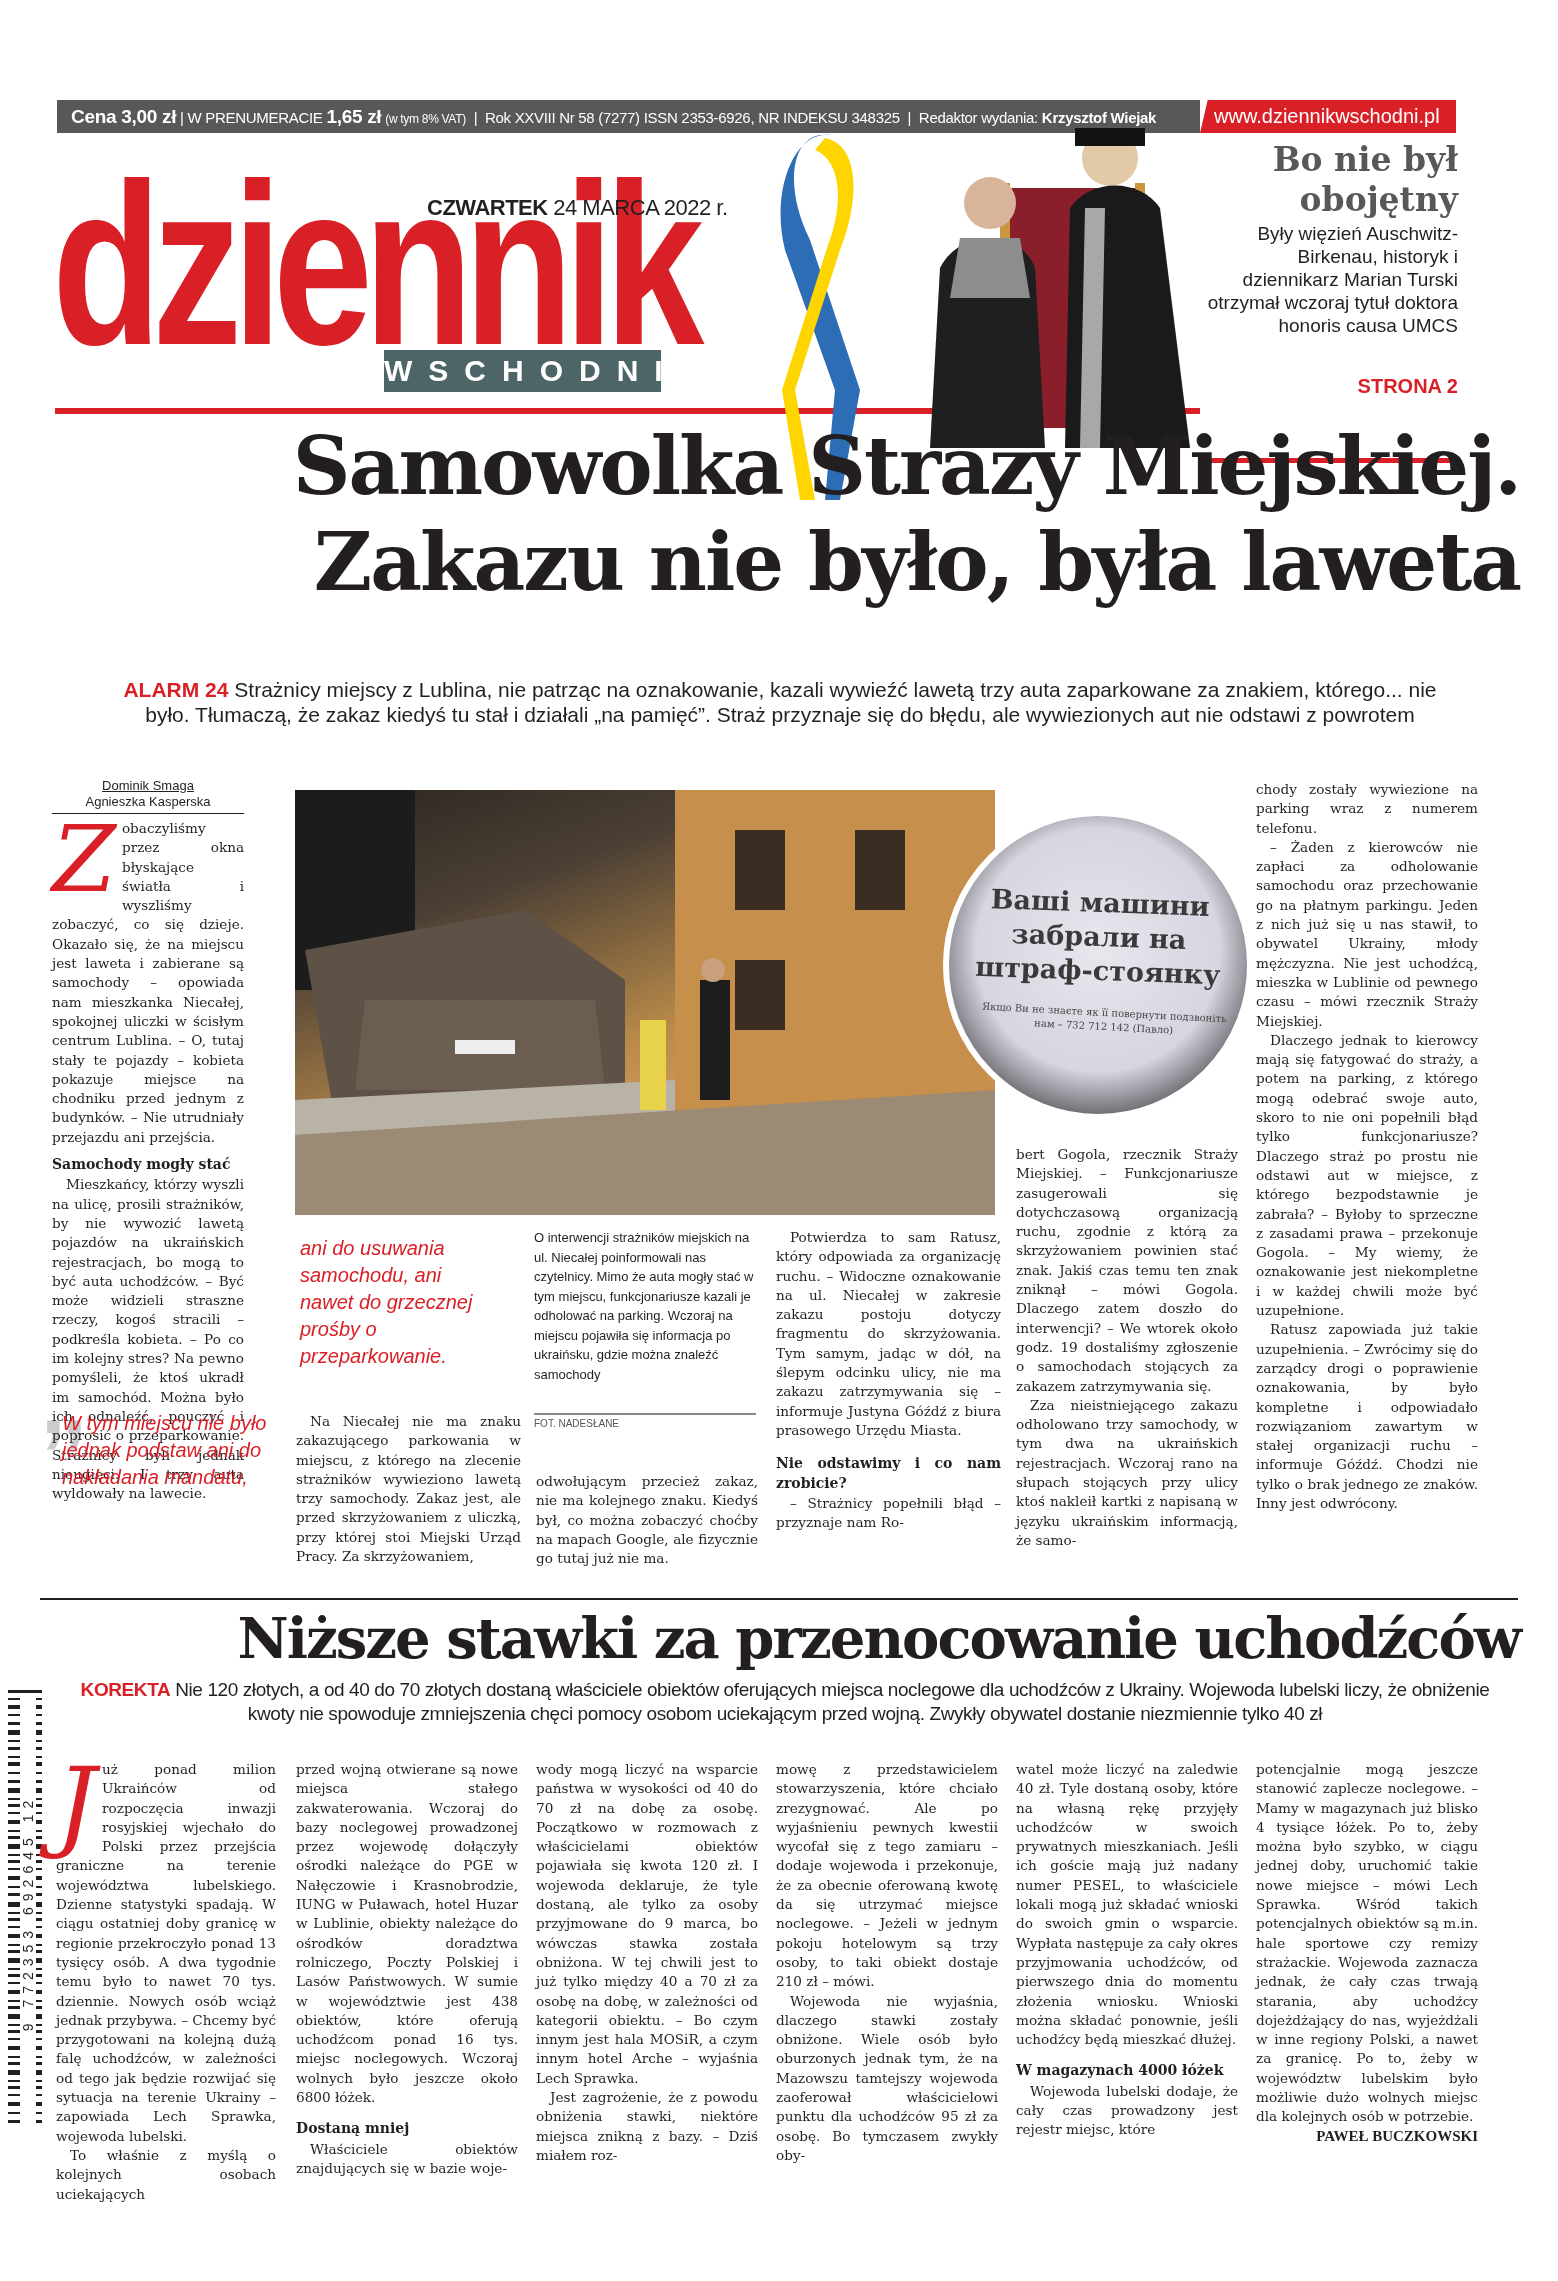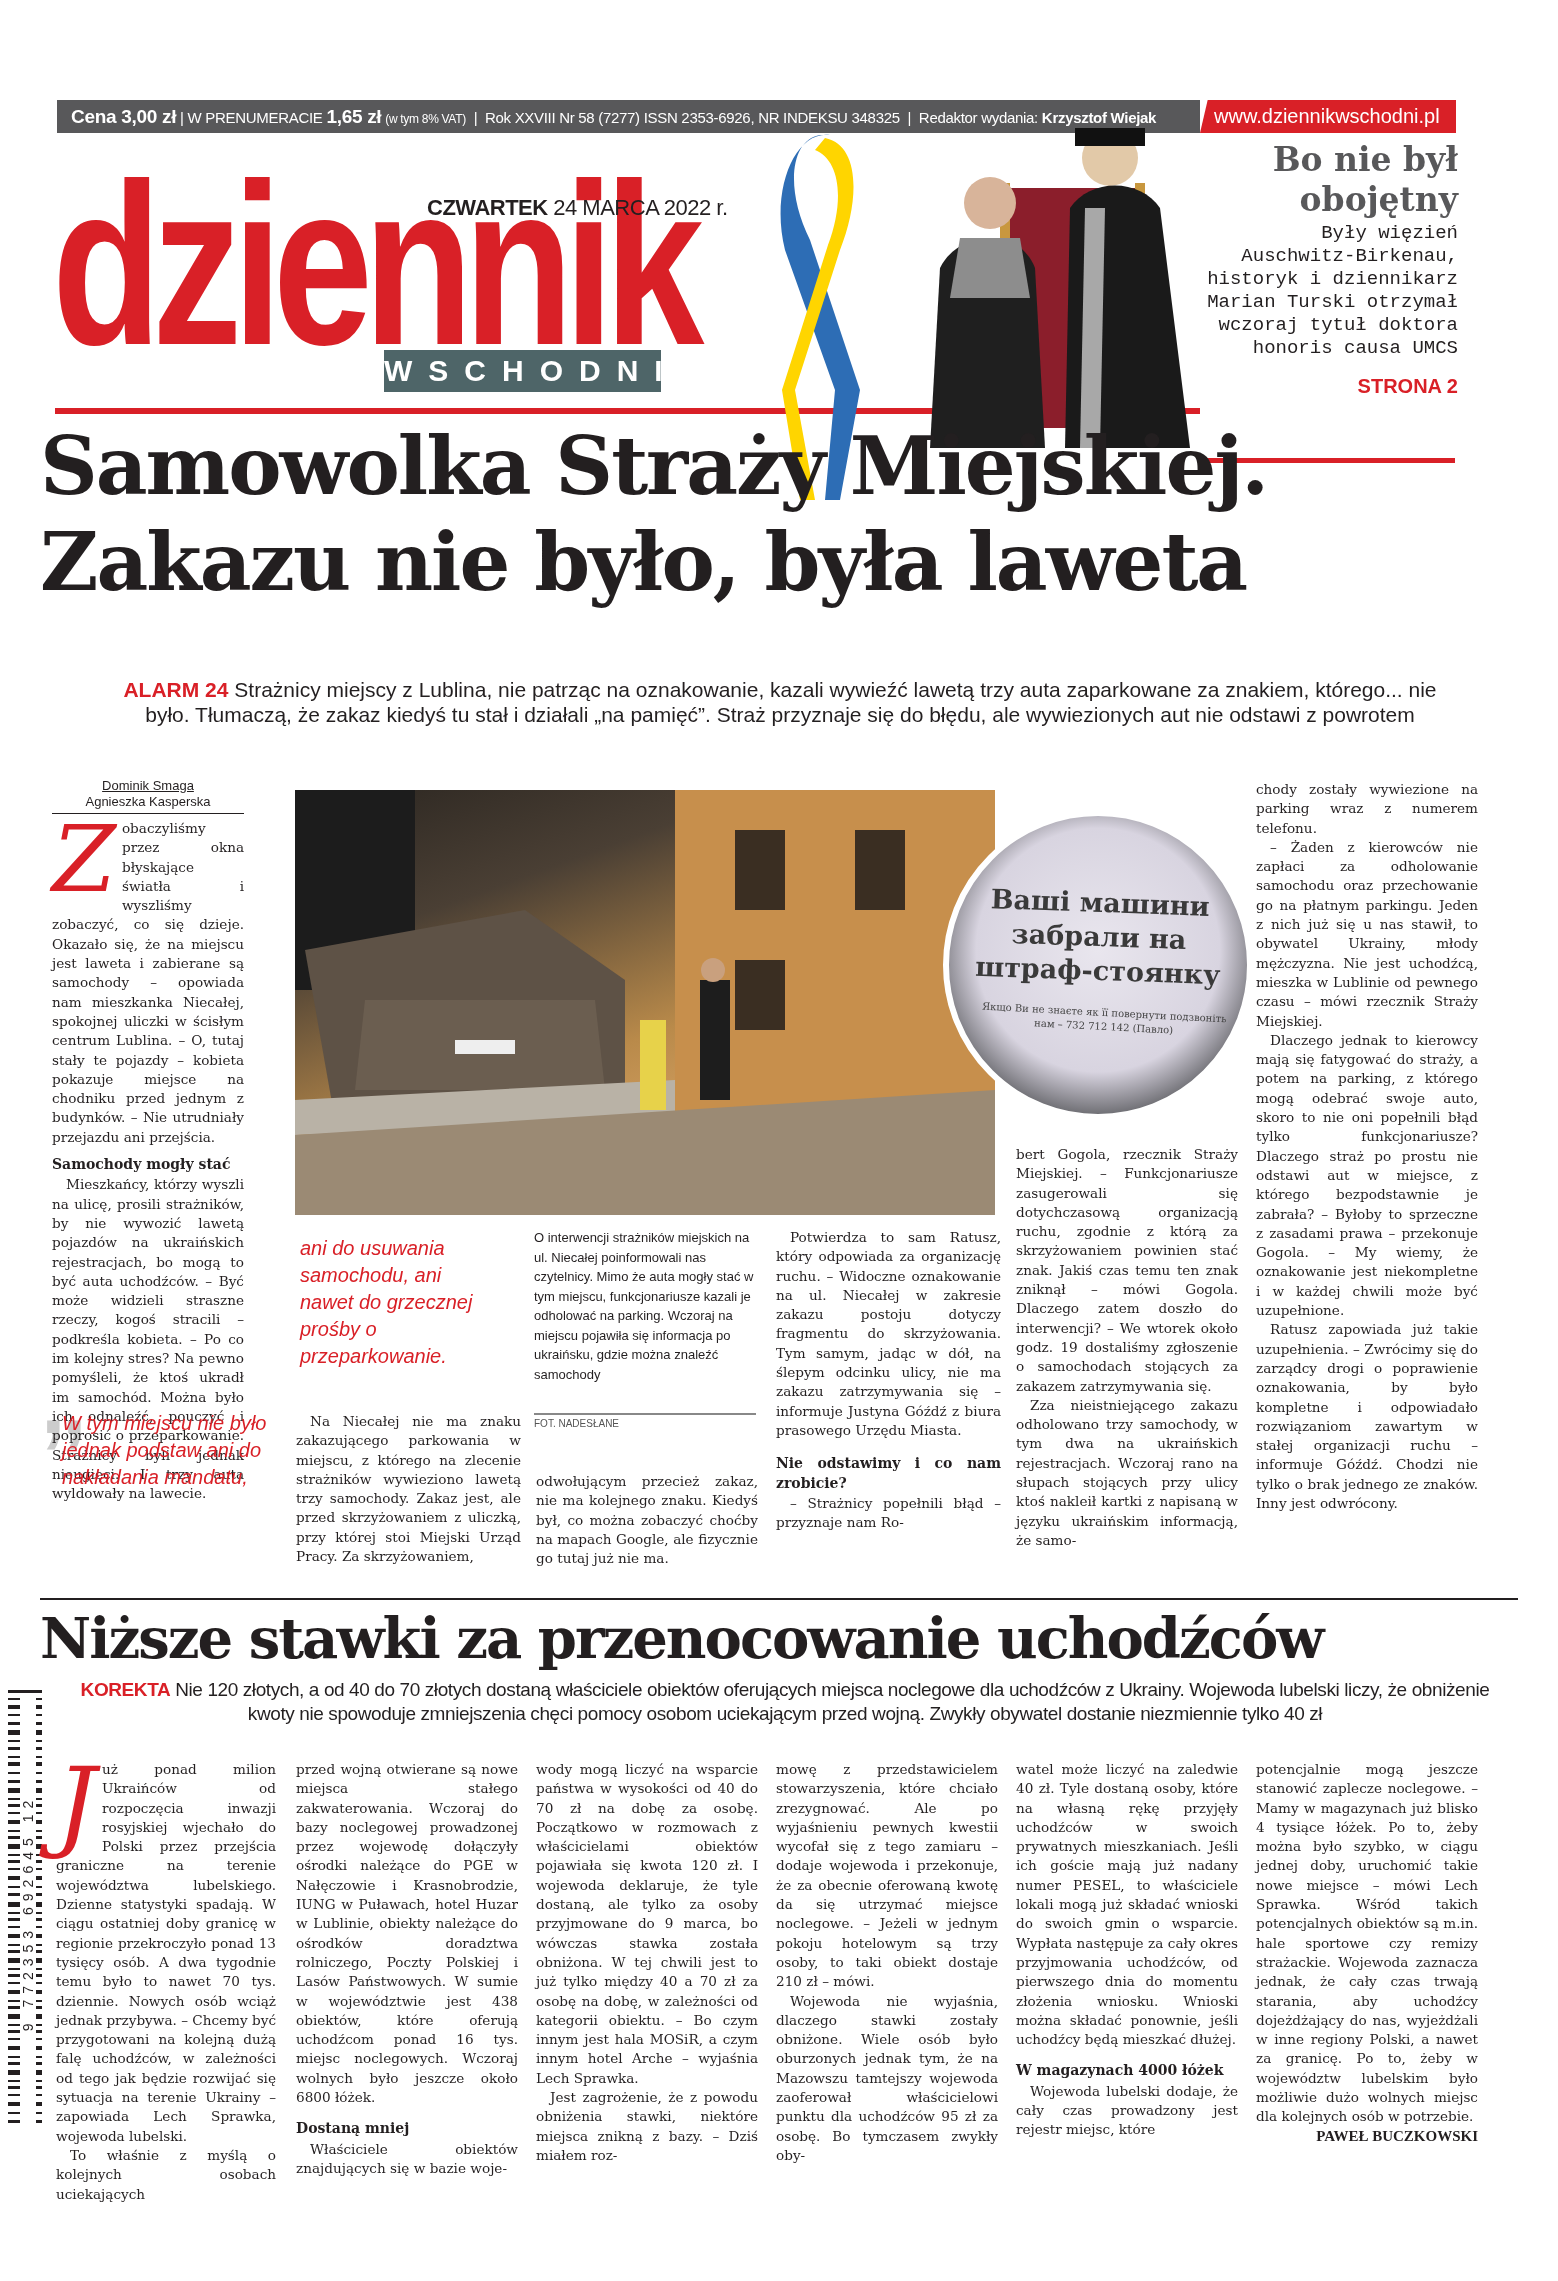--- a/index.html
+++ b/index.html
@@ -10,23 +10,23 @@
   .topbar .sm { font-size: 12px; }
   .urlbox { left: 1200px; top: 100px; width: 256px; height: 33px; background: #d92027; color: #fff; font-family: "Liberation Sans", sans-serif; font-size: 20px; line-height: 33px; padding-left: 14px; clip-path: polygon(3% 0,100% 0,100% 100%,0 100%); }
   .logo { left: 52px; top: 150px; font-family: "Liberation Sans", sans-serif; font-weight: 900; font-size: 230px; color: #d92027; letter-spacing: -12px; line-height: 230px; transform: scaleX(0.78); transform-origin: left top; }
   .wschodni { left: 384px; top: 350px; width: 277px; height: 42px; background: #4e6568; color: #fff; font-family: "Liberation Sans", sans-serif; font-weight: bold; font-size: 30px; letter-spacing: 16px; text-align: center; line-height: 42px; }
   .date { left: 427px; top: 195px; font-family: "Liberation Sans", sans-serif; font-size: 22px; color: #231f20; letter-spacing: -0.5px; }
   .date b { font-weight: bold; margin-top: 45px; }
   .redline { background: #d92027; height: 6px; }
   .ribbon { left: 770px; top: 130px; width: 100px; height: 370px; }
   .photo-top { left: 870px; top: 128px; width: 330px; height: 320px; }
   .teaser-title { right: 100px; top: 140px; width: 260px; text-align: right; font-family: "DejaVu Serif", serif; font-weight: bold; font-size: 33px; line-height: 40px; color: #58585a; }
-  .teaser-body { right: 100px; top: 222px; width: 260px; text-align: right; font-family: Liberation Mono, monospace; font-size: 19px; line-height: 23px; color: #231f20; }
+  .teaser-body { right: 100px; top: 222px; width: 260px; text-align: right; font-family: Liberation Sans, sans-serif; font-size: 19px; line-height: 23px; color: #231f20; }
   .teaser-link { right: 100px; top: 375px; font-family: "Liberation Sans", sans-serif; font-weight: bold; font-size: 20px; color: #d92027; }
-  .headline { left: 40px; width: 1480px; text-align: left; font-family: "DejaVu Serif", serif; font-weight: bold; color: #231f20; letter-spacing: -2px; }
+  .headline { left: 40px; width: 1480px; text-align: right; font-family: "DejaVu Serif", serif; font-weight: bold; color: #231f20; letter-spacing: -2px; }
   .lead { left: 120px; width: 1320px; text-align: center; font-family: "Liberation Sans", sans-serif; font-size: 21px; line-height: 25px; color: #231f20; }
   .lead .kicker { color: #d92027; font-weight: bold; }
   .col { font-family: "DejaVu Serif", serif; font-size: 13.6px; line-height: 19.3px; text-align: justify; hyphens: manual; color: #231f20; }
   .col p { text-indent: 14px; }
   .col p.noind { text-indent: 0; }
   .col h4 { font-size: 14px; font-weight: bold; margin: 8px 0 1px; text-indent: 0; }
   .byline { font-family: "Liberation Sans", sans-serif; font-size: 13px; line-height: 16px; text-align: center; }
   .dropcap { float: left; font-family: "DejaVu Serif", serif; color: #d92027; font-size: 92px; line-height: 78px; margin: 2px 6px 0 0; font-style: italic; }
   .quote { font-family: "Liberation Sans", sans-serif; font-style: italic; color: #d92027; font-size: 20px; line-height: 27px; }
   .caption { font-family: "Liberation Sans", sans-serif; font-size: 13px; line-height: 19.5px; color: #231f20; }

